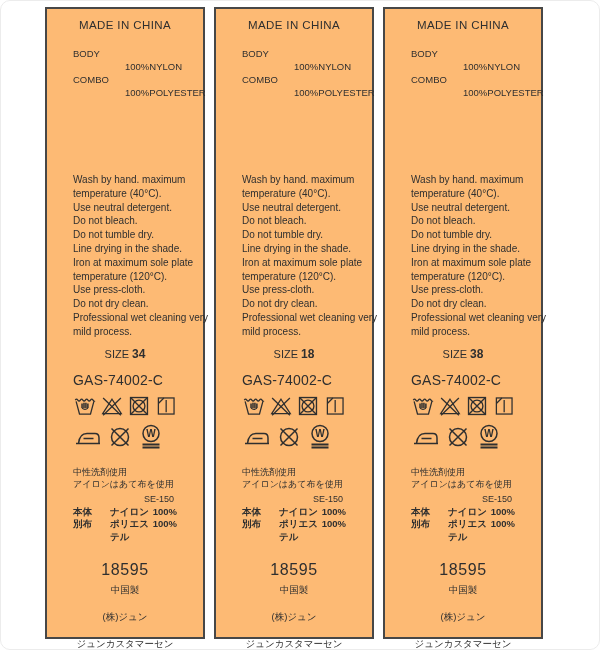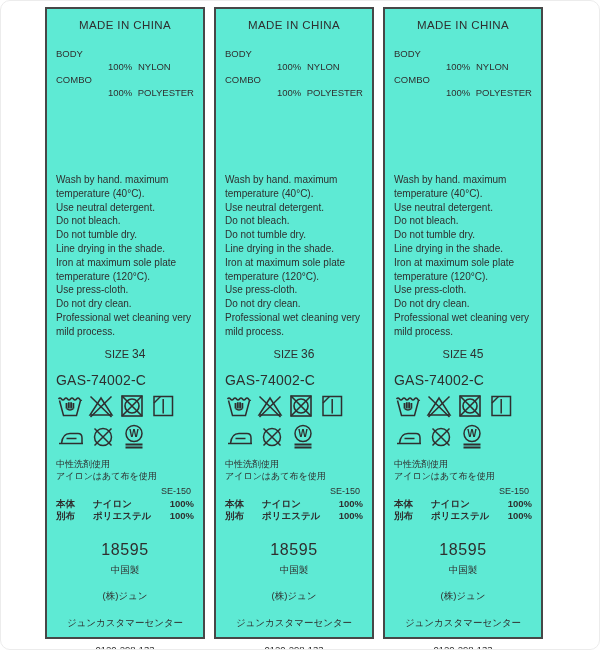--- a/index.html
+++ b/index.html
@@ -6,35 +6,35 @@
   .sheet {
     width:600px; height:650px; box-sizing:border-box;
     background:#ffffff; border:1px solid #ececec; border-radius:10px;
     position:relative; overflow:hidden;
     font-family:"Liberation Sans", sans-serif;
     color:var(--ink, #2f2f2f);
   }
   .labels-row { position:absolute; left:44px; top:6px; display:flex; gap:9px; }
   .label-card {
     width:160px; height:632px; box-sizing:border-box;
-    border:2px solid var(--line, #474747); background:#5eead4;
-    padding:10px 9px; display:flex; flex-direction:column;
+    border:2px solid var(--line, #474747); background:#fdba74;
+    padding:10px 26px; display:flex; flex-direction:column;
   }
   .made-in { text-align:center; font-size:11.5px; letter-spacing:0.4px; }
   .comp { margin-top:16px; font-size:9.5px; line-height:13px; }
   .comp-line { padding-left:52px; display:flex; }
   .comp-line .pct { width:30px; }
   .care-text { margin-top:74px; font-size:10px; line-height:13.8px; white-space:nowrap; }
   .size-line { text-align:center; margin-top:8px; font-size:11px; }
-  .size-line .size-num { font-weight:normal; font-size:12px; }
+  .size-line .size-num { font-weight:bold; font-size:12px; }
   .gas { margin-top:11px; font-size:14px; letter-spacing:0.2px; }
   .symrow { display:flex; align-items:flex-start; gap:5px; margin-top:5px; margin-left:1px; }
   .symrow svg { display:block; }
   .jp-note { font-size:9px; line-height:12.5px; }
-  .jp-note.first { margin-top:8px; }
+  .jp-note.first { margin-top:16px; }
   .se { text-align:right; font-size:9px; margin-top:3px; padding-right:3px; }
   .ctable { font-size:9.5px; margin-top:2px;font-weight:bold; }
   .crow { display:flex; line-height:12.5px; }
   .crow .c1 { width:37px; }
   .crow .c2 { flex:1; }
   .crow .c3 { text-align:right; }
   .num { text-align:center; font-size:16px; margin-top:18px; letter-spacing:0.6px; }
   .jp-center { text-align:center; font-size:9.5px; line-height:13.8px;margin-top:13px; }
   .origin { margin-top:4px; }
   .fmark { text-align:center; margin-top:9px; font-size:10px; }
@@ -174,21 +174,21 @@
       <div>Iron at maximum sole plate</div>
       <div>temperature (120°C).</div>
       <div>Use press-cloth.</div>
       <div>Do not dry clean.</div>
       <div>Professional wet cleaning very</div>
       <div>mild process.</div>
     </div>
 
     <div class="size-line">
       <span>SIZE</span>
-      <span class="size-num">36</span>
+      <span class="size-num">18</span>
     </div>
 
     <div class="gas">GAS-74002-C</div>
 
     <div class="symrow">
       <svg width="26" height="26" viewBox="0 0 26 26" fill="none" stroke="#2f2f2f" stroke-width="1.5">
         <path d="M1.5 6 q1.5 -2.2 3 0 q1.5 2.2 3 0 q1.5 -2.2 3 0 q1.5 2.2 3 0 q1.5 -2.2 3 0 q1.5 2.2 3 0 q1.5 -2.2 3 0 q1.5 2.2 2 0.8"></path>
         <path d="M2.5 7.5 L6.5 22.5 H19.5 L23.5 7.5"></path>
         <path d="M9.5 10 v5.5 M11.8 9.2 v6.3 M14.1 9.2 v6.3 M16.4 10 v5.5" stroke-width="1.8"></path>
         <path d="M9.5 15.5 q3.5 3 7 0"></path>
@@ -278,21 +278,21 @@
       <div>Iron at maximum sole plate</div>
       <div>temperature (120°C).</div>
       <div>Use press-cloth.</div>
       <div>Do not dry clean.</div>
       <div>Professional wet cleaning very</div>
       <div>mild process.</div>
     </div>
 
     <div class="size-line">
       <span>SIZE</span>
-      <span class="size-num">45</span>
+      <span class="size-num">38</span>
     </div>
 
     <div class="gas">GAS-74002-C</div>
 
     <div class="symrow">
       <svg width="26" height="26" viewBox="0 0 26 26" fill="none" stroke="#2f2f2f" stroke-width="1.5">
         <path d="M1.5 6 q1.5 -2.2 3 0 q1.5 2.2 3 0 q1.5 -2.2 3 0 q1.5 2.2 3 0 q1.5 -2.2 3 0 q1.5 2.2 3 0 q1.5 -2.2 3 0 q1.5 2.2 2 0.8"></path>
         <path d="M2.5 7.5 L6.5 22.5 H19.5 L23.5 7.5"></path>
         <path d="M9.5 10 v5.5 M11.8 9.2 v6.3 M14.1 9.2 v6.3 M16.4 10 v5.5" stroke-width="1.8"></path>
         <path d="M9.5 15.5 q3.5 3 7 0"></path>

